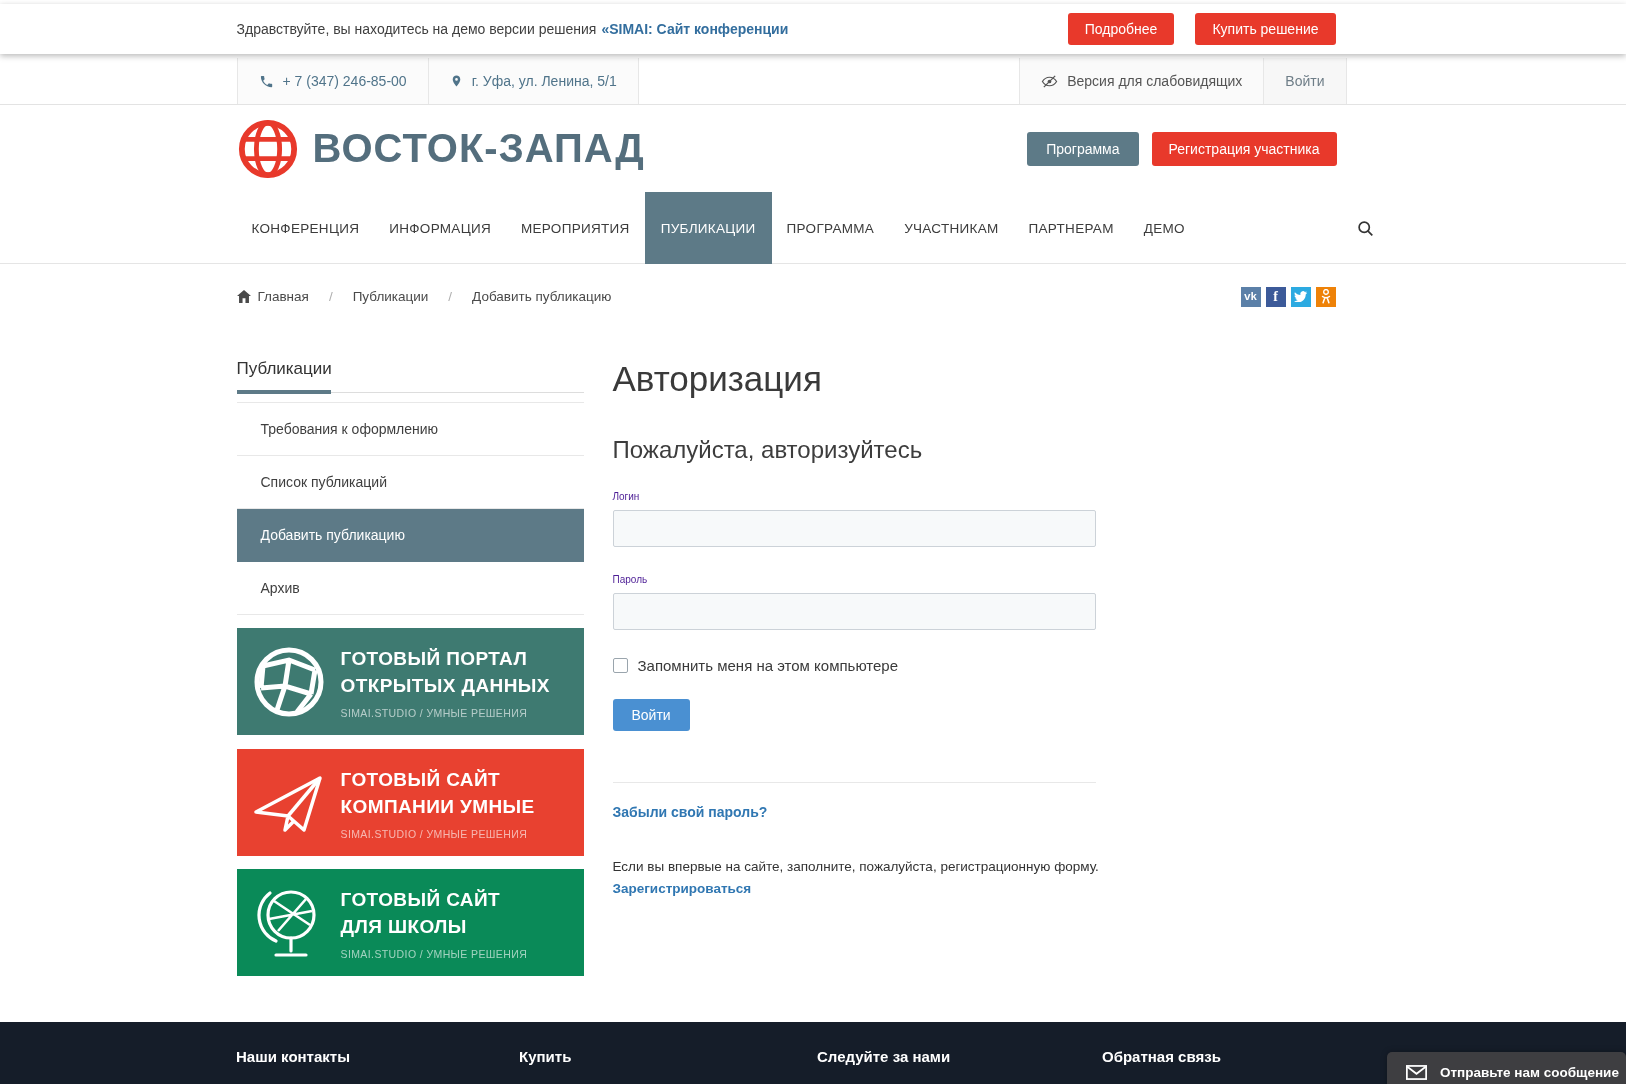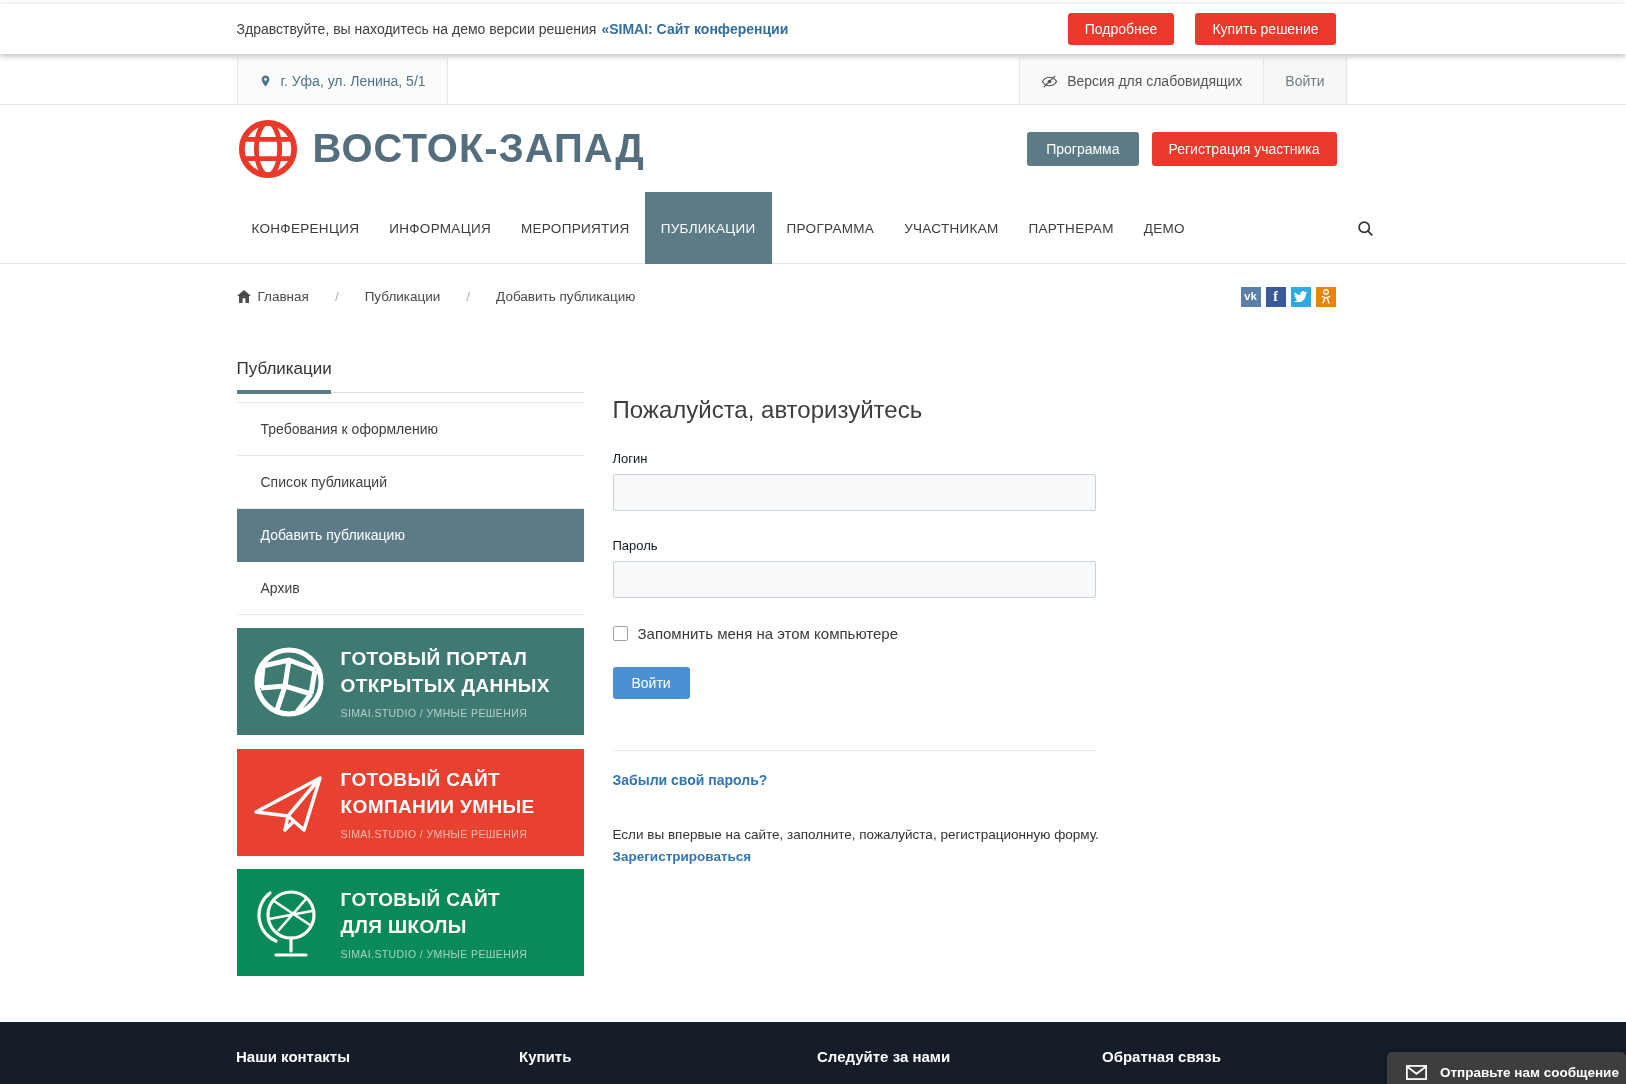--- a/index.html
+++ b/index.html
@@ -44,21 +44,21 @@
   .nav .container { height:72px; display:flex; align-items:stretch; }
   .nav-item { display:flex; align-items:center; padding:0 15px; font-size:13.5px;
     color:#3c3c3c; letter-spacing:.3px; cursor:pointer; }
   .nav-item.active { background:#5d7a87; color:#fff; padding:0 16px; }
   .nav-search { margin-left:auto; margin-right:8px; display:flex; align-items:center;
     padding:0 8px; cursor:pointer; }
 
   
   .crumb-row { height:57px; background:#fff; }
   .crumb-row .container { height:57px; display:flex; align-items:center; }
-  .crumbs { display:flex; align-items:center; gap:26px; font-size:13.5px; color:#4a4a4a; }
+  .crumbs { display:flex; align-items:center; gap:20px; font-size:13.5px; color:#4a4a4a; }
   .crumb { cursor:pointer; display:flex; align-items:center; gap:7px; }
   .crumb-sep { color:#b0b0b0; }
   .share { margin-left:auto; margin-right:54px; display:flex; gap:5px; }
   .share-btn { width:20px; height:20px; display:flex; align-items:center; justify-content:center;
     color:#fff; font-size:11px; font-weight:bold; cursor:pointer; }
   .share-vk { background:#5b80a8;font-family:Liberation Mono, monospace; }
   .share-fb { background:#3c5a99; font-family:"Liberation Serif","DejaVu Serif",serif; font-size:14px; }
   .share-tw { background:#2caae1; }
   .share-ok { background:#ee8208; }
 
@@ -80,21 +80,21 @@
   .banner-red { background:#e84130; }
   .banner-green { background:#0a8a58; }
   .banner-iconbox { width:104px; flex:0 0 104px; display:flex; justify-content:center; }
   .banner-lines { font-size:19px; font-weight:bold; letter-spacing:.4px; line-height:27px; }
   .banner-sub { font-size:10.5px; letter-spacing:.4px; margin-top:8px; color:rgba(255,255,255,.62); }
 
   
   .main { flex:1; }
   .page-title { font-size:35px; line-height:40px; font-weight:400; color:#3a3a3a; }
   .form-subtitle { font-size:24px; font-weight:400; color:#3d3d3d; margin-top:37px; }
-  .form-label { font-size:13px; color:#0f172a; margin-top:27px; }
+  .form-label { font-size:10px; color:#4c1d95; margin-top:27px; }
   .text-input { display:block; width:483px; height:37px; margin-top:8px; background:#f7f9fa;
     border:1px solid #ccd2d8; border-radius:2px; padding:0 10px; font-size:14px;
     font-family:inherit; color:#333; }
   .remember-row { margin-top:27px; display:flex; align-items:center; gap:10px;
     font-size:15px; color:#3a3a3a; }
   .checkbox { appearance:none; -webkit-appearance:none; width:15px; height:15px;
     border:1px solid #9aa5ad; border-radius:2px; background:#fff; cursor:pointer; }
   .btn-login { margin-top:25px; background:#4a90d2; color:#fff; border:none; border-radius:3px;
     font-size:14px; padding:8px 19px; cursor:pointer; font-family:inherit; }
   .divider { width:483px; border:none; border-top:1px solid #e8e8e8; margin-top:51px; }
@@ -125,20 +125,26 @@
     <a class="demo-link">«SIMAI: Сайт конференции</a>
     <div class="demo-buttons">
       <button class="btn-red">Подробнее</button>
       <button class="btn-red">Купить решение</button>
     </div>
   </div>
 </div>
 
 <div class="info-bar">
   <div class="container">
+    <div class="info-cell cell-phone">
+      <svg class="icon-svg" width="15" height="15" viewBox="0 0 24 24">
+          <path fill="#50748a" d="M6.6 10.8c1.5 2.9 3.8 5.2 6.7 6.7l2.2-2.2c.3-.3.7-.4 1-.2 1.1.4 2.4.6 3.6.6.6 0 1 .4 1 1V20c0 .6-.4 1-1 1C10.8 21 3 13.2 3 3.9c0-.5.4-.9 1-.9h3.3c.6 0 1 .4 1 1 0 1.3.2 2.5.6 3.6.1.4 0 .8-.2 1l-2.1 2.2z"></path>
+        </svg>
+      <span>+ 7 (347) 246-85-00</span>
+    </div>
     <div class="info-cell cell-address">
       <svg class="icon-svg" width="13" height="16" viewBox="0 0 24 24">
           <path fill="#50748a" d="M12 2C8.1 2 5 5.1 5 9c0 5.2 7 13 7 13s7-7.8 7-13c0-3.9-3.1-7-7-7zm0 9.5a2.5 2.5 0 1 1 0-5 2.5 2.5 0 0 1 0 5z"></path>
         </svg>
       <span>г. Уфа, ул. Ленина, 5/1</span>
     </div>
     <div class="info-right">
       <div class="info-cell cell-access">
         <svg class="icon-svg" width="17" height="13" viewBox="0 0 24 18">
             <path fill="none" stroke="#555" stroke-width="1.7" d="M2 9c2.5-4 6-6 10-6s7.5 2 10 6c-2.5 4-6 6-10 6S4.5 13 2 9z"></path>
@@ -279,20 +285,21 @@
         <div class="banner-lines">
           <div>ГОТОВЫЙ САЙТ</div>
           <div>ДЛЯ ШКОЛЫ</div>
         </div>
         <div class="banner-sub">SIMAI.STUDIO / УМНЫЕ РЕШЕНИЯ</div>
       </div>
     </div>
   </div>
 
   <div class="main">
+    <h1 class="page-title">Авторизация</h1>
     <h2 class="form-subtitle">Пожалуйста, авторизуйтесь</h2>
 
     <div class="form-label">Логин</div>
     <input class="text-input" type="text" value="" style="">
 
     <div class="form-label">Пароль</div>
     <input class="text-input" type="password" value="" style="">
 
     <div class="remember-row">
       <input class="checkbox" type="checkbox" style="">

